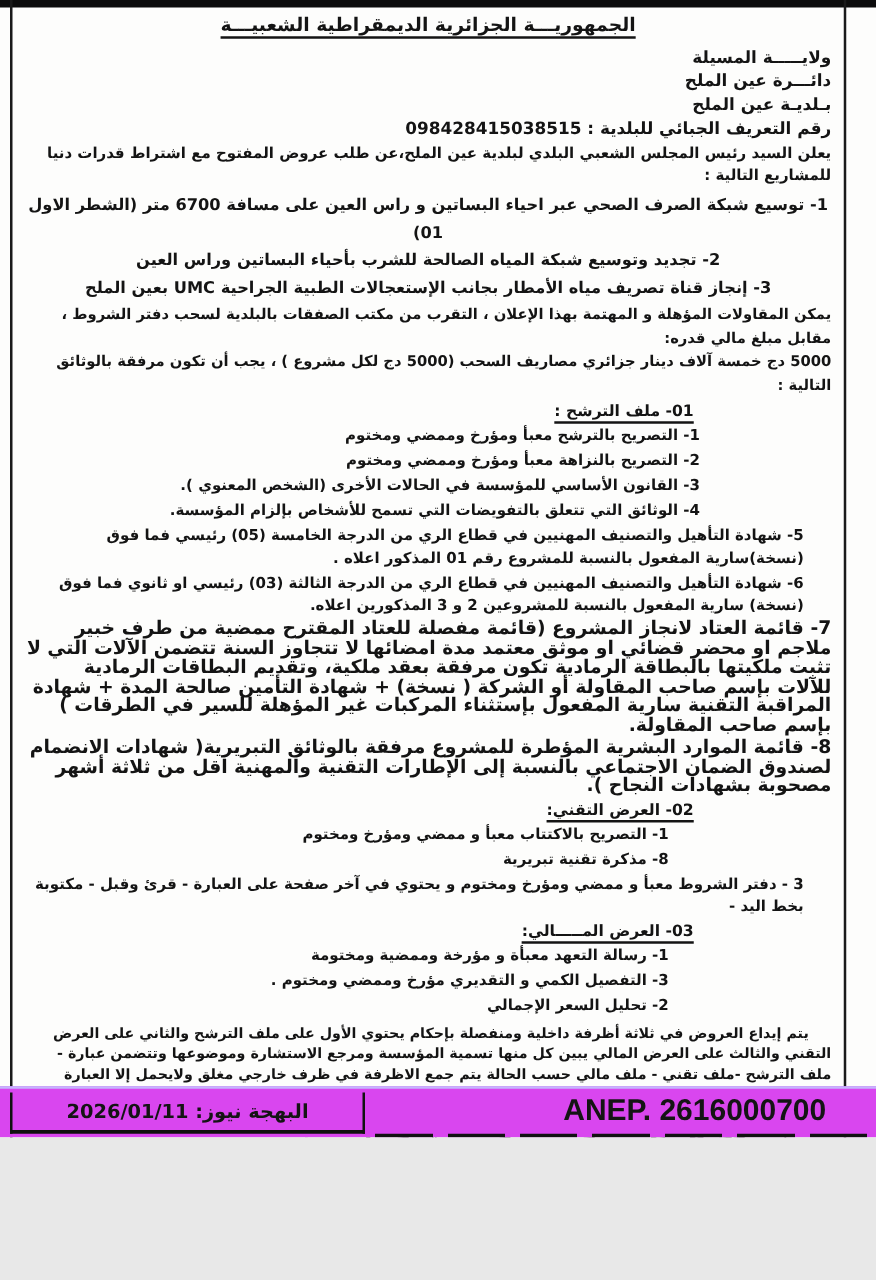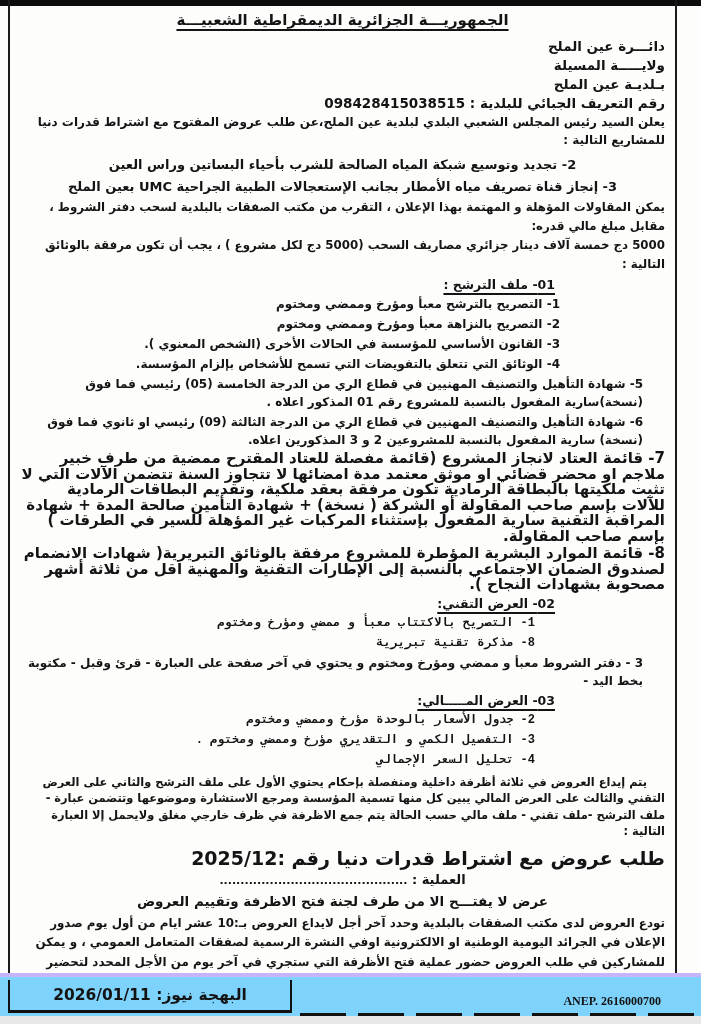--- a/index.html
+++ b/index.html
@@ -1,104 +1,105 @@
 <!DOCTYPE html>
 <html lang="ar"><head>
 <meta charset="utf-8">
 <style>
   html,body{margin:0;padding:0;background:#e8e8e8;}
   .page{
-    position:relative;width:701px;height:1016px;background:#fdfdfc;
+    position:relative;width:701px;height:910px;background:#fdfdfc;
     font-family:"DejaVu Sans",sans-serif;font-weight:bold;color:#141414;
     overflow:hidden;margin:0 auto;
   }
   .topbar{position:absolute;top:0;left:0;width:701px;height:6px;background:#0c0c0c;}
   .border-left{position:absolute;top:0;left:8px;width:2px;height:1024px;background:#1a1a1a;}
   .border-right{position:absolute;top:0;right:24px;width:2px;height:1024px;background:#1a1a1a;}
   .content{position:absolute;top:8px;right:36px;left:20px;direction:rtl;text-align:right;}
   .u{text-decoration:underline;text-decoration-thickness:2px;text-underline-offset:4px;}
   .republic{text-align:center;font-size:15px;margin:3px 0 8px;}
   .gov{font-size:13.5px;line-height:19px;}
   .title{margin:26px 0 20px;text-align:center;font-size:20px;font-weight:bold;letter-spacing:0;}
   p{margin:0;}
   .intro{font-size:12px;line-height:18px;margin-bottom:5px;}
   .project{font-size:13px;line-height:22px;text-align:center;}
   .fees{font-size:11.8px;line-height:19px;}
   .sec-title{font-size:12.5px;margin:3px 110px 3px 0;display:block;}
   .item{font-size:12px;line-height:18px;margin:2px 0;}
   .pr-lg{padding-right:105px;}
-  .pr-md{padding-right:130px;font-family:Liberation Mono, monospace;}
+  .pr-md{padding-right:130px;}
   .pr-sm{padding-right:22px;}
   .item-small{font-size:15px;line-height:15.5px;margin:2px 0;}
   .envelope{font-size:11.4px;line-height:16.5px;margin-top:5px;text-indent:18px;}
   .box-title{text-align:right;font-size:19px;margin:7px 0 1px;}
   .operation{text-align:center;font-size:13px;line-height:19px;}
   .op-dots{letter-spacing:1px;font-size:11px;}
   .no-open{text-align:center;font-size:13.5px;margin:3px 0 5px;}
   .deposit{font-size:11.9px;line-height:19.5px;}
-  .footer{position:absolute;left:0;right:0;bottom:0;height:39px;border-top:4px solid #c4b5fd;background:#7dd3fc;}
+  .footer{position:absolute;left:0;right:0;bottom:0;height:39px;border-top:2px solid #c4b5fd;background:#d946ef;}
   .journal-cell{
     position:absolute;left:8px;bottom:3px;width:280px;height:30px;
     border-left:2px solid #111;border-right:2px solid #111;border-bottom:3px solid #111;
     display:flex;align-items:center;justify-content:center;
     font-size:15.5px;direction:rtl;
   }
-  .anep{position:absolute;right:40px;top:17px;font-family:Liberation Serif, serif;font-size:12px;font-weight:bold;}
+  .anep{position:absolute;right:40px;top:4px;font-family:Liberation Sans, sans-serif;font-size:24px;font-weight:bold;}
   .footer-bottom-line{position:absolute;right:0;left:300px;bottom:0;height:3px;
     background:repeating-linear-gradient(90deg,#111 0 46px,transparent 46px 58px);}
 </style>
 </head>
 <body>
 
 <div class="page">
   <div class="topbar"></div>
   <div class="border-left"></div>
   <div class="border-right"></div>
 
   <div class="content">
 
     <div class="republic">
       <span class="u">الجمهوريـــة الجزائرية الديمقراطية الشعبيـــة</span>
     </div>
 
     <div class="gov">
+      <div>ولايـــــة المسيلة</div>
       <div>دائـــرة عين الملح</div>
-      <div>ولايـــــة المسيلة</div>
       <div>بـلديـة عين الملح</div>
       <div>رقم التعريف الجبائي للبلدية : 098428415038515</div>
     </div>
 
 
     <p class="intro">يعلن السيد رئيس المجلس الشعبي البلدي لبلدية عين الملح،عن طلب عروض المفتوح مع اشتراط قدرات دنيا للمشاريع التالية :</p>
 
+    <p class="project">1- توسيع شبكة الصرف الصحي عبر احياء البساتين و راس العين على مسافة 6700 متر (الشطر الاول 01)</p>
     <p class="project">2- تجديد وتوسيع شبكة المياه الصالحة للشرب بأحياء البساتين وراس العين</p>
     <p class="project">3- إنجاز قناة تصريف مياه الأمطار بجانب الإستعجالات الطبية الجراحية UMC بعين الملح</p>
 
     <p class="fees">يمكن المقاولات المؤهلة و المهتمة بهذا الإعلان ، التقرب من مكتب الصفقات بالبلدية لسحب دفتر الشروط ، مقابل مبلغ مالي قدره:</p>
     <p class="fees">5000 دج خمسة آلاف دينار جزائري مصاريف السحب (5000 دج لكل مشروع ) ، يجب أن تكون مرفقة بالوثائق التالية :</p>
 
     <span class="sec-title"><span class="u">01- ملف الترشح :</span></span>
     <p class="item pr-lg">1- التصريح بالترشح معبأ ومؤرخ وممضي ومختوم</p>
     <p class="item pr-lg">2- التصريح بالنزاهة معبأ ومؤرخ وممضي ومختوم</p>
     <p class="item pr-lg">3- القانون الأساسي للمؤسسة في الحالات الأخرى (الشخص المعنوي ).</p>
     <p class="item pr-lg">4- الوثائق التي تتعلق بالتفويضات التي تسمح للأشخاص بإلزام المؤسسة.</p>
     <p class="item pr-sm">5- شهادة التأهيل والتصنيف المهنيين في قطاع الري من الدرجة الخامسة (05) رئيسي فما فوق (نسخة)سارية المفعول بالنسبة للمشروع رقم 01 المذكور اعلاه .</p>
-    <p class="item pr-sm">6- شهادة التأهيل والتصنيف المهنيين في قطاع الري من الدرجة الثالثة (09) رئيسي او ثانوي فما فوق (نسخة) سارية المفعول بالنسبة للمشروعين 2 و 3 المذكورين اعلاه.</p>
+    <p class="item pr-sm">6- شهادة التأهيل والتصنيف المهنيين في قطاع الري من الدرجة الثالثة (03) رئيسي او ثانوي فما فوق (نسخة) سارية المفعول بالنسبة للمشروعين 2 و 3 المذكورين اعلاه.</p>
     <p class="item-small">7- قائمة العتاد لانجاز المشروع (قائمة مفصلة للعتاد المقترح ممضية من طرف خبير ملاجم او محضر قضائي او موثق معتمد مدة امضائها لا تتجاوز السنة تتضمن الآلات التي لا تثبت ملكيتها بالبطاقة الرمادية تكون مرفقة بعقد ملكية، وتقديم البطاقات الرمادية للآلات بإسم صاحب المقاولة أو الشركة ( نسخة) + شهادة التأمين صالحة المدة + شهادة المراقبة التقنية سارية المفعول بإستثناء المركبات غير المؤهلة للسير في الطرقات ) بإسم صاحب المقاولة.</p>
     <p class="item-small">8- قائمة الموارد البشرية المؤطرة للمشروع مرفقة بالوثائق التبريرية( شهادات الانضمام لصندوق الضمان الاجتماعي بالنسبة إلى الإطارات التقنية والمهنية اقل من ثلاثة أشهر مصحوبة بشهادات النجاح ).</p>
 
     <span class="sec-title"><span class="u">02- العرض التقني:</span></span>
     <p class="item pr-md">1- التصريح بالاكتتاب معبأ و ممضي ومؤرخ ومختوم</p>
     <p class="item pr-md">8- مذكرة تقنية تبريرية</p>
     <p class="item pr-sm">3 - دفتر الشروط معبأ و ممضي ومؤرخ ومختوم و يحتوي في آخر صفحة على العبارة - قرئ وقبل - مكتوبة بخط اليد -</p>
 
     <span class="sec-title"><span class="u">03- العرض المـــــالي:</span></span>
-    <p class="item pr-md">2- جدول الأسعار بالوحدة مؤرخ وممضي ومختوم</p>
+    <p class="item pr-md">1- رسالة التعهد معبأة و مؤرخة وممضية ومختومة</p>
     <p class="item pr-md">3- التفصيل الكمي و التقديري مؤرخ وممضي ومختوم .</p>
-    <p class="item pr-md">4- تحليل السعر الإجمالي</p>
+    <p class="item pr-md">2- تحليل السعر الإجمالي</p>
 
     <p class="envelope">يتم إيداع العروض في ثلاثة أظرفة داخلية ومنفصلة بإحكام يحتوي الأول على ملف الترشح والثاني على العرض التقني والثالث على العرض المالي يبين كل منها تسمية المؤسسة ومرجع الاستشارة وموضوعها وتتضمن عبارة - ملف الترشح -ملف تقني - ملف مالي حسب الحالة يتم جمع الاظرفة في ظرف خارجي مغلق ولايحمل إلا العبارة التالية :</p>
 
     <div class="box-title">طلب عروض مع اشتراط قدرات دنيا  رقم :2025/12</div>
 
     <div class="operation">
       <span>العملية :</span>
       <span class="op-dots">.............................................</span>
     </div>
 

